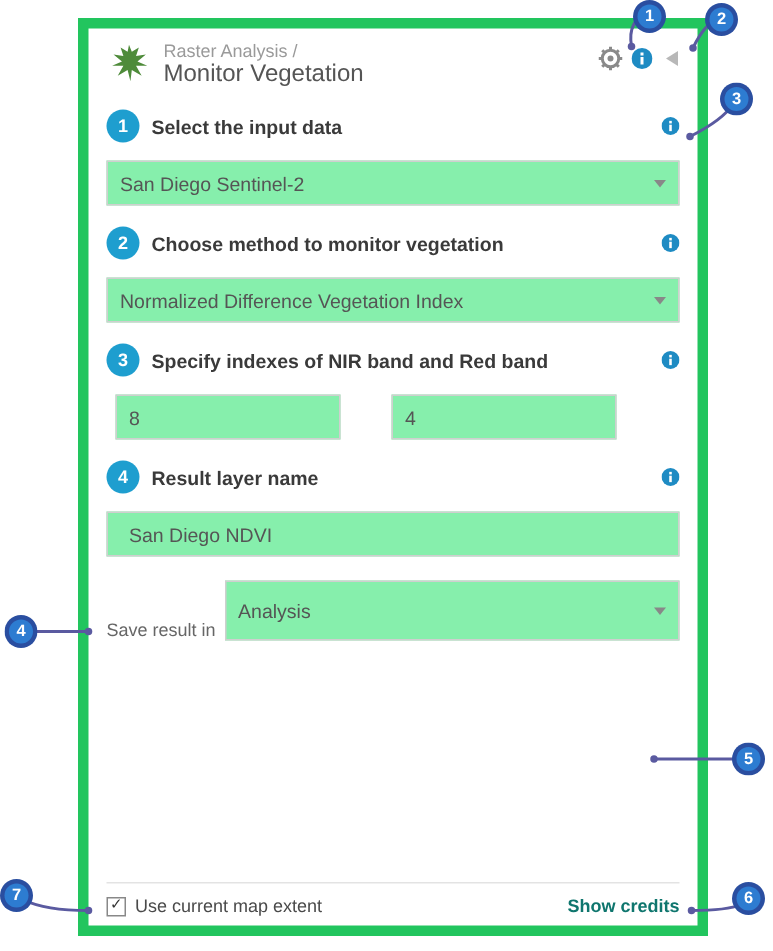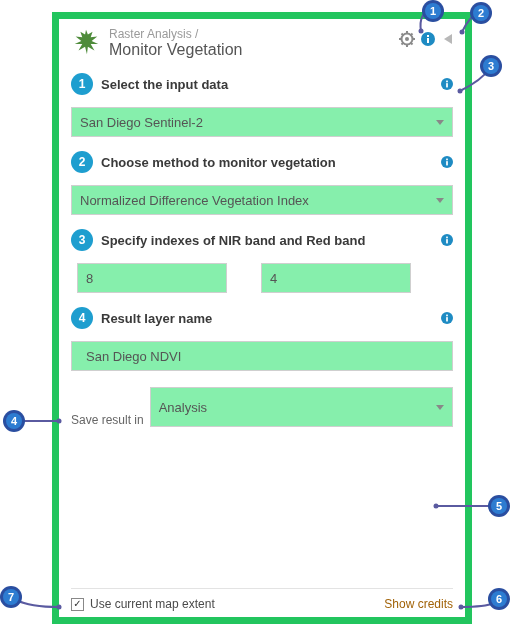--- a/index.html
+++ b/index.html
@@ -150,23 +150,24 @@
     border: 1px solid #888;
     display: inline-flex;
     align-items: center;
     justify-content: center;
     margin-right: 6px;
     font-size: 10px;
     color: #333;
     line-height: 1;
   }
   .link {
-    color: #a16207;
+    color: #0f766e;
     margin-left: auto;
     cursor: pointer;
+    font-weight: bold;
   }
   
   .callout {
     position: absolute;
     width: 22px;
     height: 22px;
     pointer-events: none;
   }
   .callout .outer {
     fill: #2a4ea0;

